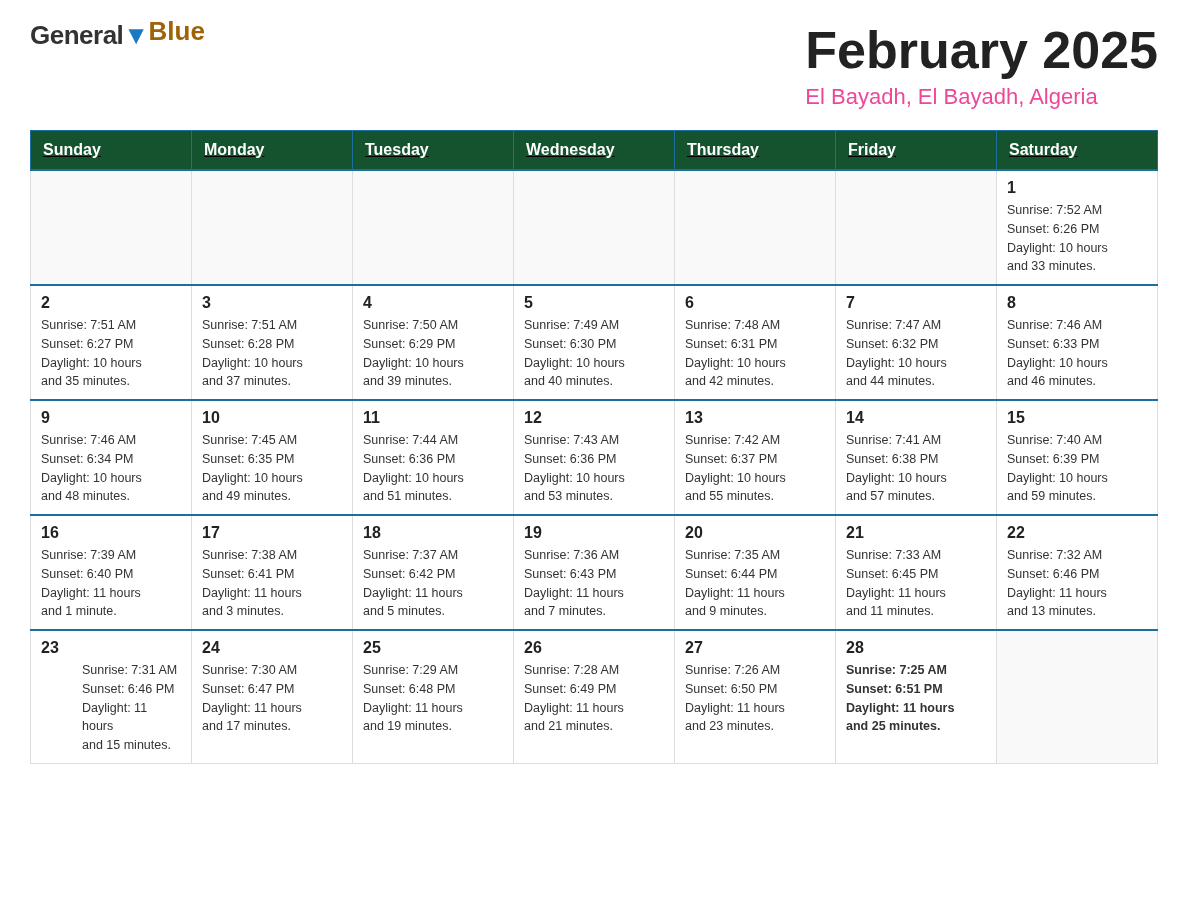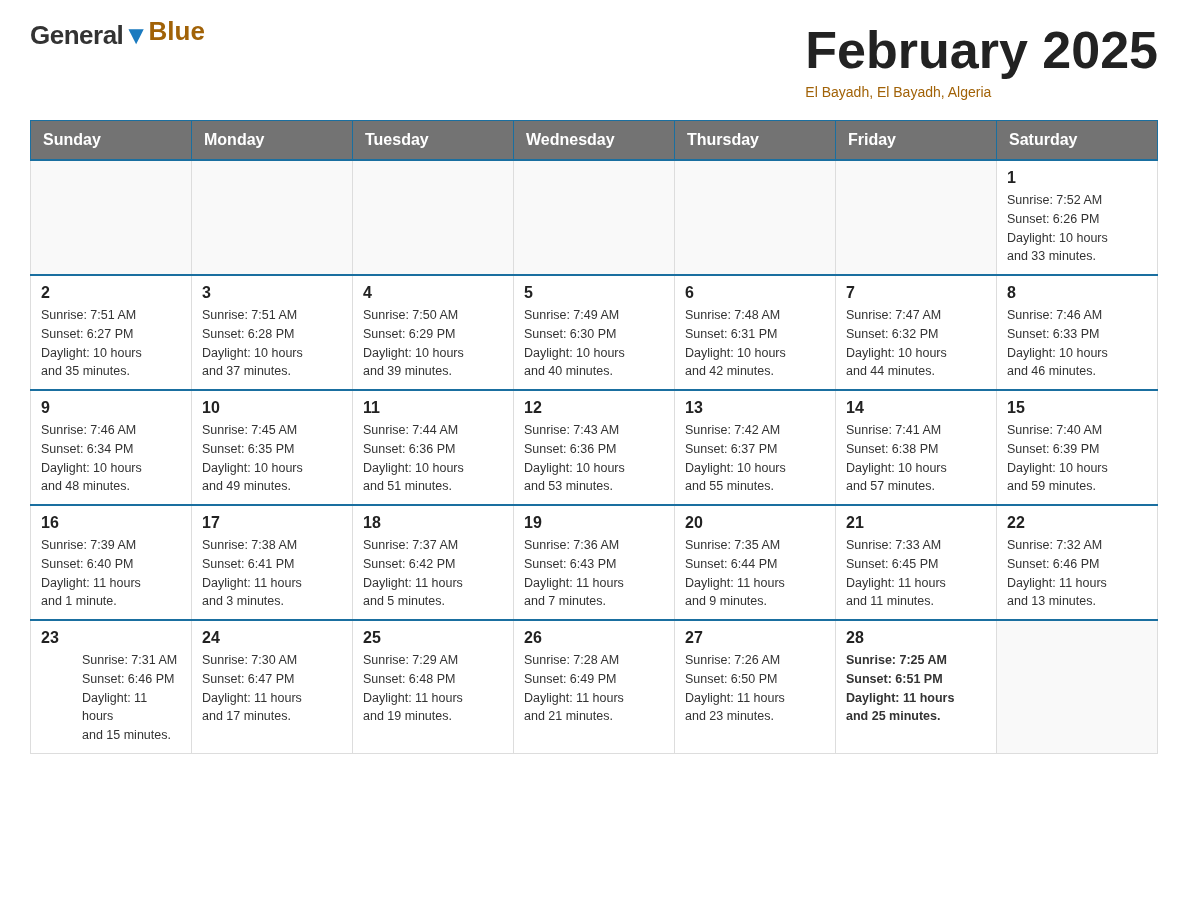--- a/index.html
+++ b/index.html
@@ -38,32 +38,33 @@
     }
     .title-block {
       text-align: left;
     }
     .title-block h1 {
       font-size: 52px;
       font-weight: bold;
       color: #222;
     }
     .title-block h2 {
-      font-size: 14px;
+      font-size: 22px;
       font-weight: normal;
-      color: #a16207;
+      color: #ec4899;
       margin-top: 4px;
     }
     .calendar {
       width: 100%;
       border-collapse: collapse;
       border: 1px solid #aaa;
     }
     .calendar thead tr {
-      background-color: #737373;
+      background-color: #14532d;
+      text-decoration: underline;
     }
     .calendar thead th {
       color: #fff;
       font-size: 16px;
       font-weight: bold;
       padding: 10px 12px;
       text-align: left;
       border: 1px solid #1a6fa0;
     }
     .calendar tbody tr {

